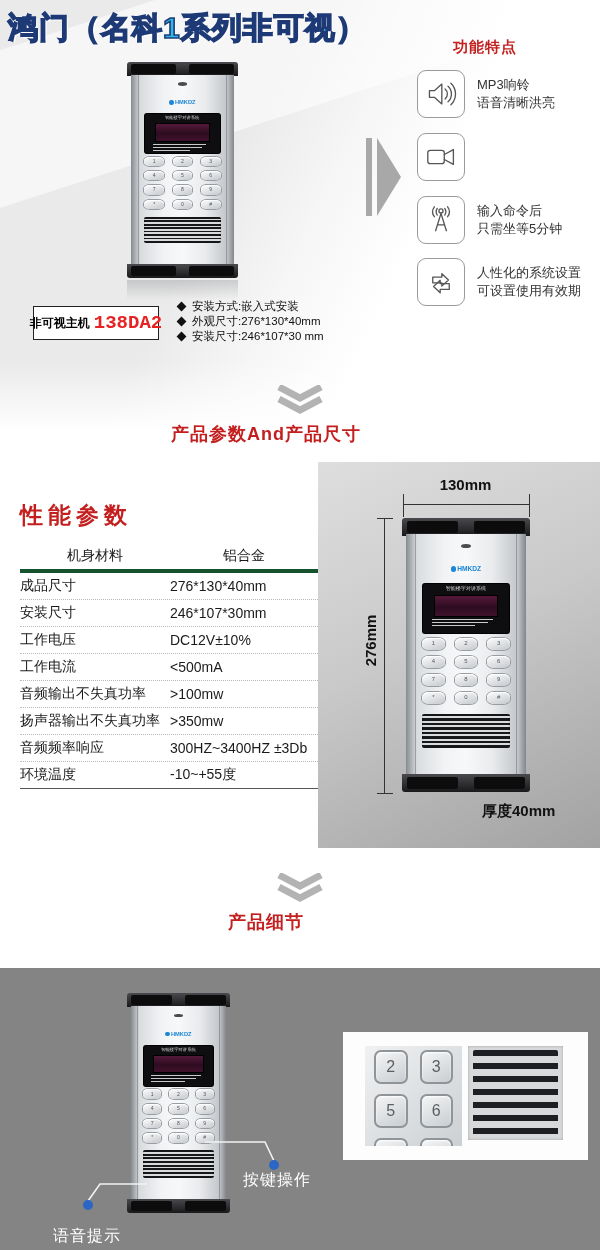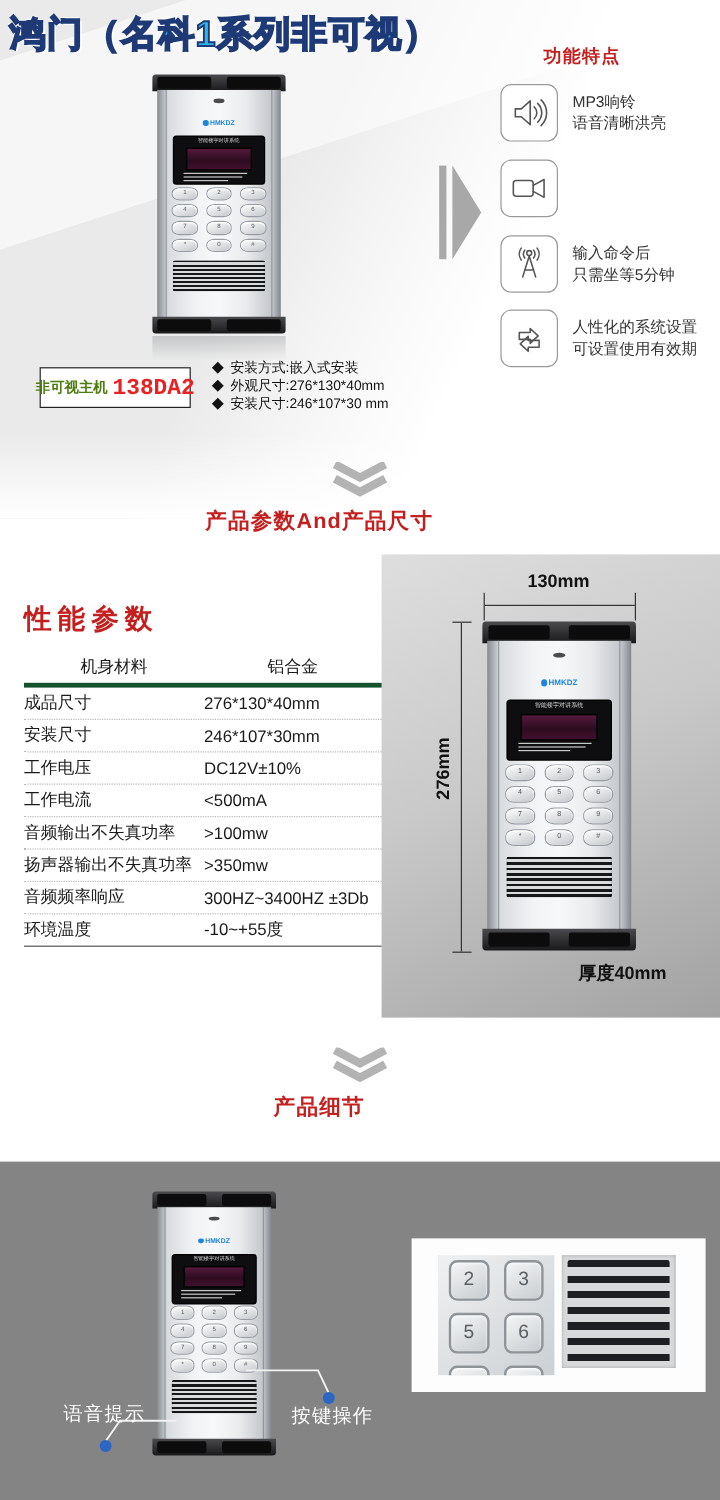--- a/index.html
+++ b/index.html
@@ -51,21 +51,21 @@
     border-radius:2px;box-shadow:inset 0 0 2px rgba(0,0,0,.35);}
   #dev1{left:127px;top:62px;width:111px;height:216px;font-size:6px;}
   #dev2{left:402px;top:518px;width:128px;height:274px;font-size:7px;}
   #dev3{left:127px;top:993px;width:103px;height:220px;font-size:6px;}
   .reflect{left:127px;top:280px;width:111px;height:20px;
     background:linear-gradient(180deg,rgba(70,75,80,.22),rgba(70,75,80,0));}
 
   
   .model-box{left:33px;top:306px;width:124px;height:32px;background:#fff;border:1px solid #222;
     display:flex;align-items:center;justify-content:center;gap:4px;}
-  .model-name{font-size:12px;font-weight:bold;color:#4d7c0f;white-space:nowrap;}
+  .model-name{font-size:12px;font-weight:bold;color:#000000;white-space:nowrap;}
   .model-code{font-size:19px;font-weight:bold;color:var(--model_red,#e62222);line-height:1;font-family:Liberation Mono, monospace;}
   .bullets{left:176px;top:299px;width:190px;margin:0;padding:0;list-style:none;}
   .bullets li{display:flex;align-items:center;font-size:11.5px;color:#111;height:14px;margin-bottom:1px;white-space:nowrap;}
   .diamond{width:7px;height:7px;background:#111;transform:rotate(45deg);margin:0 7px 0 2px;flex:none;}
   .big-arrow-bar{left:366px;top:138px;width:6px;height:78px;background:#a8a8a8;}
   .big-arrow-tri{left:377px;top:138px;width:0;height:0;
     border-top:39px solid transparent;border-bottom:39px solid transparent;border-left:24px solid #a8a8a8;}
 
   
   .features-title{left:420px;top:38px;width:130px;text-align:center;font-size:15px;font-weight:bold;
@@ -361,21 +361,21 @@
     <div class="d-cap d-cap-bot"></div>
   </div>
 
   <svg class="abs callouts" viewBox="0 0 600 282">
     <polyline points="205,174 265,174 274,193"></polyline>
     <circle cx="274" cy="197" r="5"></circle>
     <polyline points="147,216 100,216 88,233"></polyline>
     <circle cx="88" cy="237" r="5"></circle>
   </svg>
   <div class="abs co-label" style="left:243px;top:1170px;">按键操作</div>
-  <div class="abs co-label" style="left:53px;top:1168px;">语音提示</div>
+  <div class="abs co-label" style="left:53px;top:1226px;">语音提示</div>
 
   <div class="abs detail-panel">
     <div class="abs zoom-keys">
         <span class="key">2</span>
         <span class="key">3</span>
         <span class="key">5</span>
         <span class="key">6</span>
         <span class="key">8</span>
         <span class="key">9</span>
       </div>

